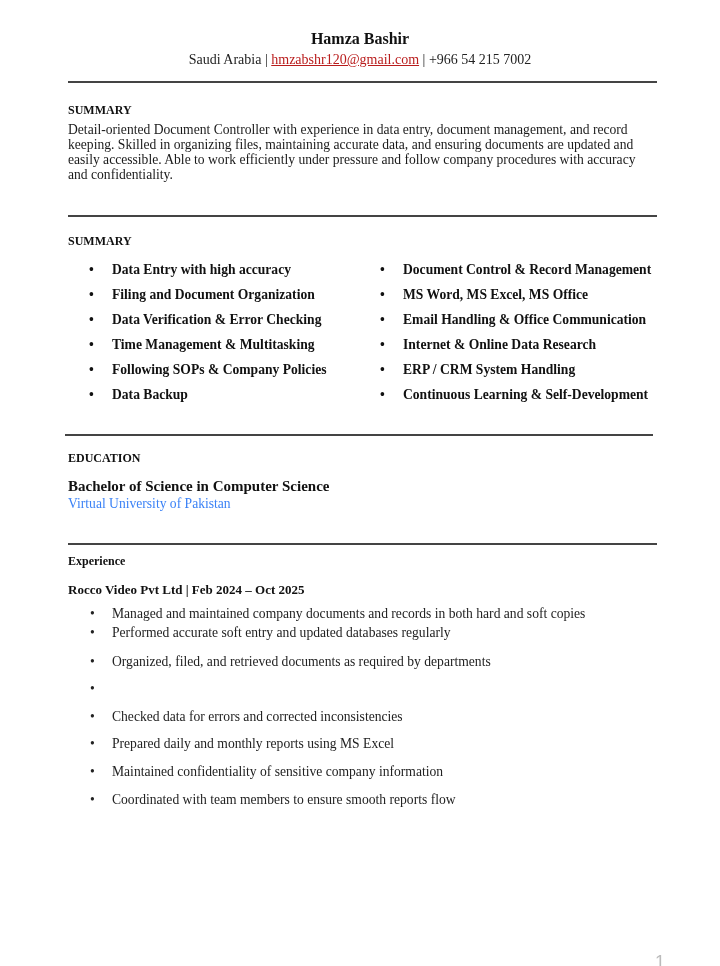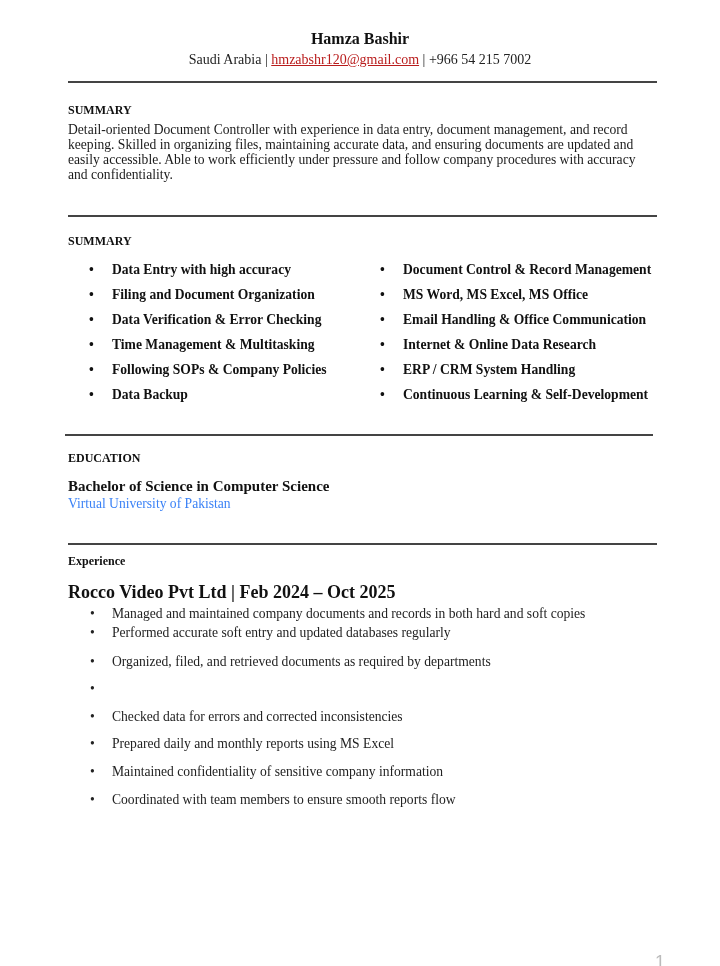--- a/index.html
+++ b/index.html
@@ -14,21 +14,21 @@
   .rule { position: absolute; left: 68px; width: 589px; height: 0; border-top: 2px solid #444; }
   .section-title { position: absolute; left: 68px; font-weight: bold; font-size: 12px; color: #111; }
   .summary { position: absolute; left: 68px; top: 122px; width: 580px; font-size: 13.6px;
              line-height: 15px; color: #1a1a1a; }
   .skills-col { position: absolute; top: 259px; list-style: none; margin: 0; padding: 0; }
   .skills-col li { height: 25px; line-height: 22px; font-weight: bold; font-size: 13.6px; color: #111;
                    position: relative; padding-left: 23px; white-space: nowrap; }
   .skills-col li .bullet { position: absolute; left: 0; top: 0; }
   .edu-degree { position: absolute; left: 68px; top: 478px; font-weight: bold; font-size: 15px; color: #111; }
   .edu-school { position: absolute; left: 68px; top: 496px; font-size: 13.6px; color: #3b82f6; }
-  .exp-role { position: absolute; left: 68px; top: 582px; font-weight: bold; font-size: 18px; color: #111; }
+  .exp-role { position: absolute; left: 68px; top: 582px; font-weight: bold; font-size: 13px; color: #111; }
   .exp-list { position: absolute; left: 90px; top: 606px; list-style: none; margin: 0; padding: 0; }
   .exp-list li { position: relative; padding-left: 22px; font-size: 13.6px; color: #222;
                  white-space: nowrap; }
   .exp-list li .bullet { position: absolute; left: 0; top: 0; }
   .page-indicator { position: absolute; left: 655px; top: 952px; font-family: "Liberation Sans", sans-serif;
                     font-size: 18px; color: #bbbbbb; }
 </style>
 </head>
 <body>
 

